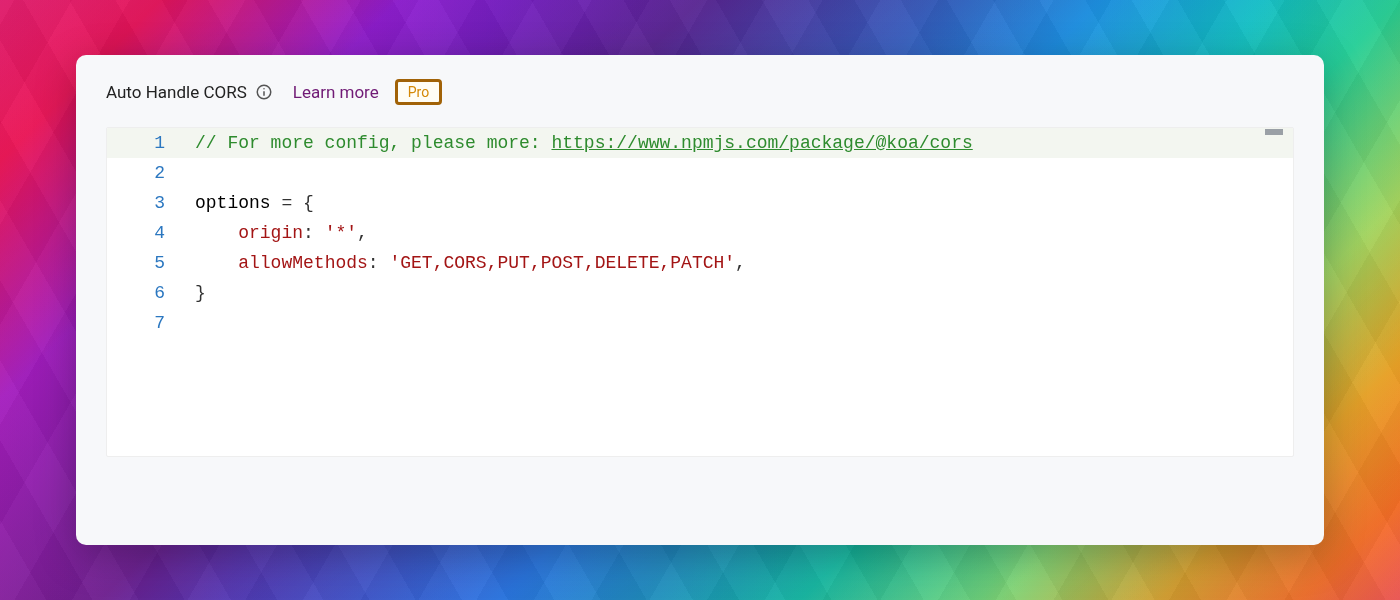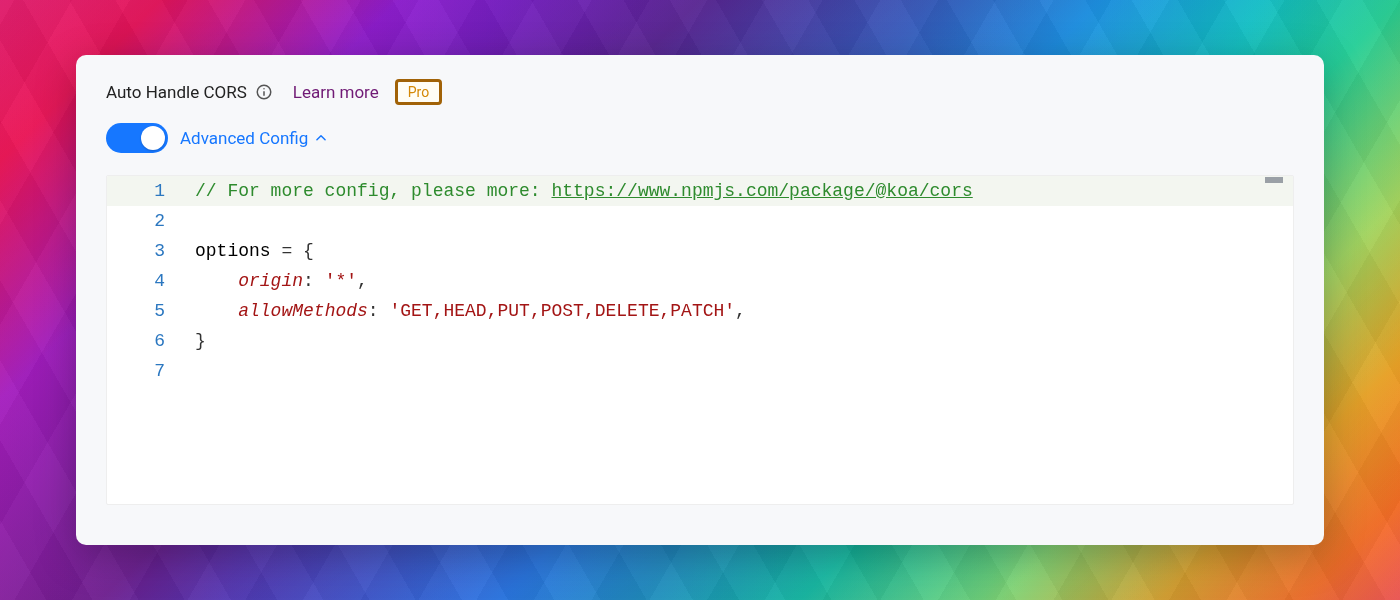--- a/index.html
+++ b/index.html
@@ -108,21 +108,21 @@
       flex: 1;
       padding-right: 10px;
     }
     .line.current { background: #f3f6f0; }
     .line.current .code { background: #f3f6f0; }
 
     .tok-comment { color: #2e8b2e; }
     .tok-comment a, .tok-link { color: #2e8b2e; text-decoration: underline; }
     .tok-ident { color: #000000; }
     .tok-punc { color: #333; }
-    .tok-prop { color: #a31515; font-style: italic; }
+    .tok-prop { color: #a31515; }
     .tok-str { color: #a31515; }
 
     .cursor-mark {
       position: absolute;
       top: 1px;
       right: 10px;
       width: 18px; height: 6px;
       background: #9aa0a6;
     }
   </style>
@@ -139,33 +139,20 @@
       <svg width="18" height="18" viewBox="0 0 24 24" fill="none" stroke="#555" stroke-width="2">
         <circle cx="12" cy="12" r="9"></circle>
         <line x1="12" y1="11" x2="12" y2="17"></line>
         <circle cx="12" cy="7.5" r="1" fill="#555" stroke="none"></circle>
       </svg>
     </span>
     <span class="learn-more">Learn more</span>
     <span class="pro-badge">Pro</span>
   </div>
 
-  <div class="adv-row">
-    <div class="switch">
-      <div class="knob"></div>
-    </div>
-    <span class="adv-label">
-      <span>Advanced Config</span>
-      <span class="chevron">
-        <svg width="14" height="14" viewBox="0 0 24 24" fill="none" stroke="#1677ff" stroke-width="2.5" stroke-linecap="round" stroke-linejoin="round">
-          <polyline points="5 15 12 8 19 15"></polyline>
-        </svg>
-      </span>
-    </span>
-  </div>
 
   <div class="editor">
     <div class="cursor-mark"></div>
 
     <div class="line current">
       <div class="gutter">1</div>
       <div class="code"><span class="tok-comment"><span>// For more config, please more: </span><span class="tok-link">https://www.npmjs.com/package/@koa/cors</span></span></div>
     </div>
 
     <div class="line">
@@ -178,21 +165,21 @@
       <div class="code"><span class="tok-ident">options</span><span class="tok-punc"> = {</span></div>
     </div>
 
     <div class="line">
       <div class="gutter">4</div>
       <div class="code"><span>    </span><span class="tok-prop">origin</span><span class="tok-punc">: </span><span class="tok-str">'*'</span><span class="tok-punc">,</span></div>
     </div>
 
     <div class="line">
       <div class="gutter">5</div>
-      <div class="code"><span>    </span><span class="tok-prop">allowMethods</span><span class="tok-punc">: </span><span class="tok-str">'GET,HEAD,PUT,POST,DELETE,PATCH'</span><span class="tok-punc">,</span></div>
+      <div class="code"><span>    </span><span class="tok-prop">allowMethods</span><span class="tok-punc">: </span><span class="tok-str">'GET,CORS,PUT,POST,DELETE,PATCH'</span><span class="tok-punc">,</span></div>
     </div>
 
     <div class="line">
       <div class="gutter">6</div>
       <div class="code"><span class="tok-punc">}</span></div>
     </div>
 
     <div class="line">
       <div class="gutter">7</div>
       <div class="code"></div>

